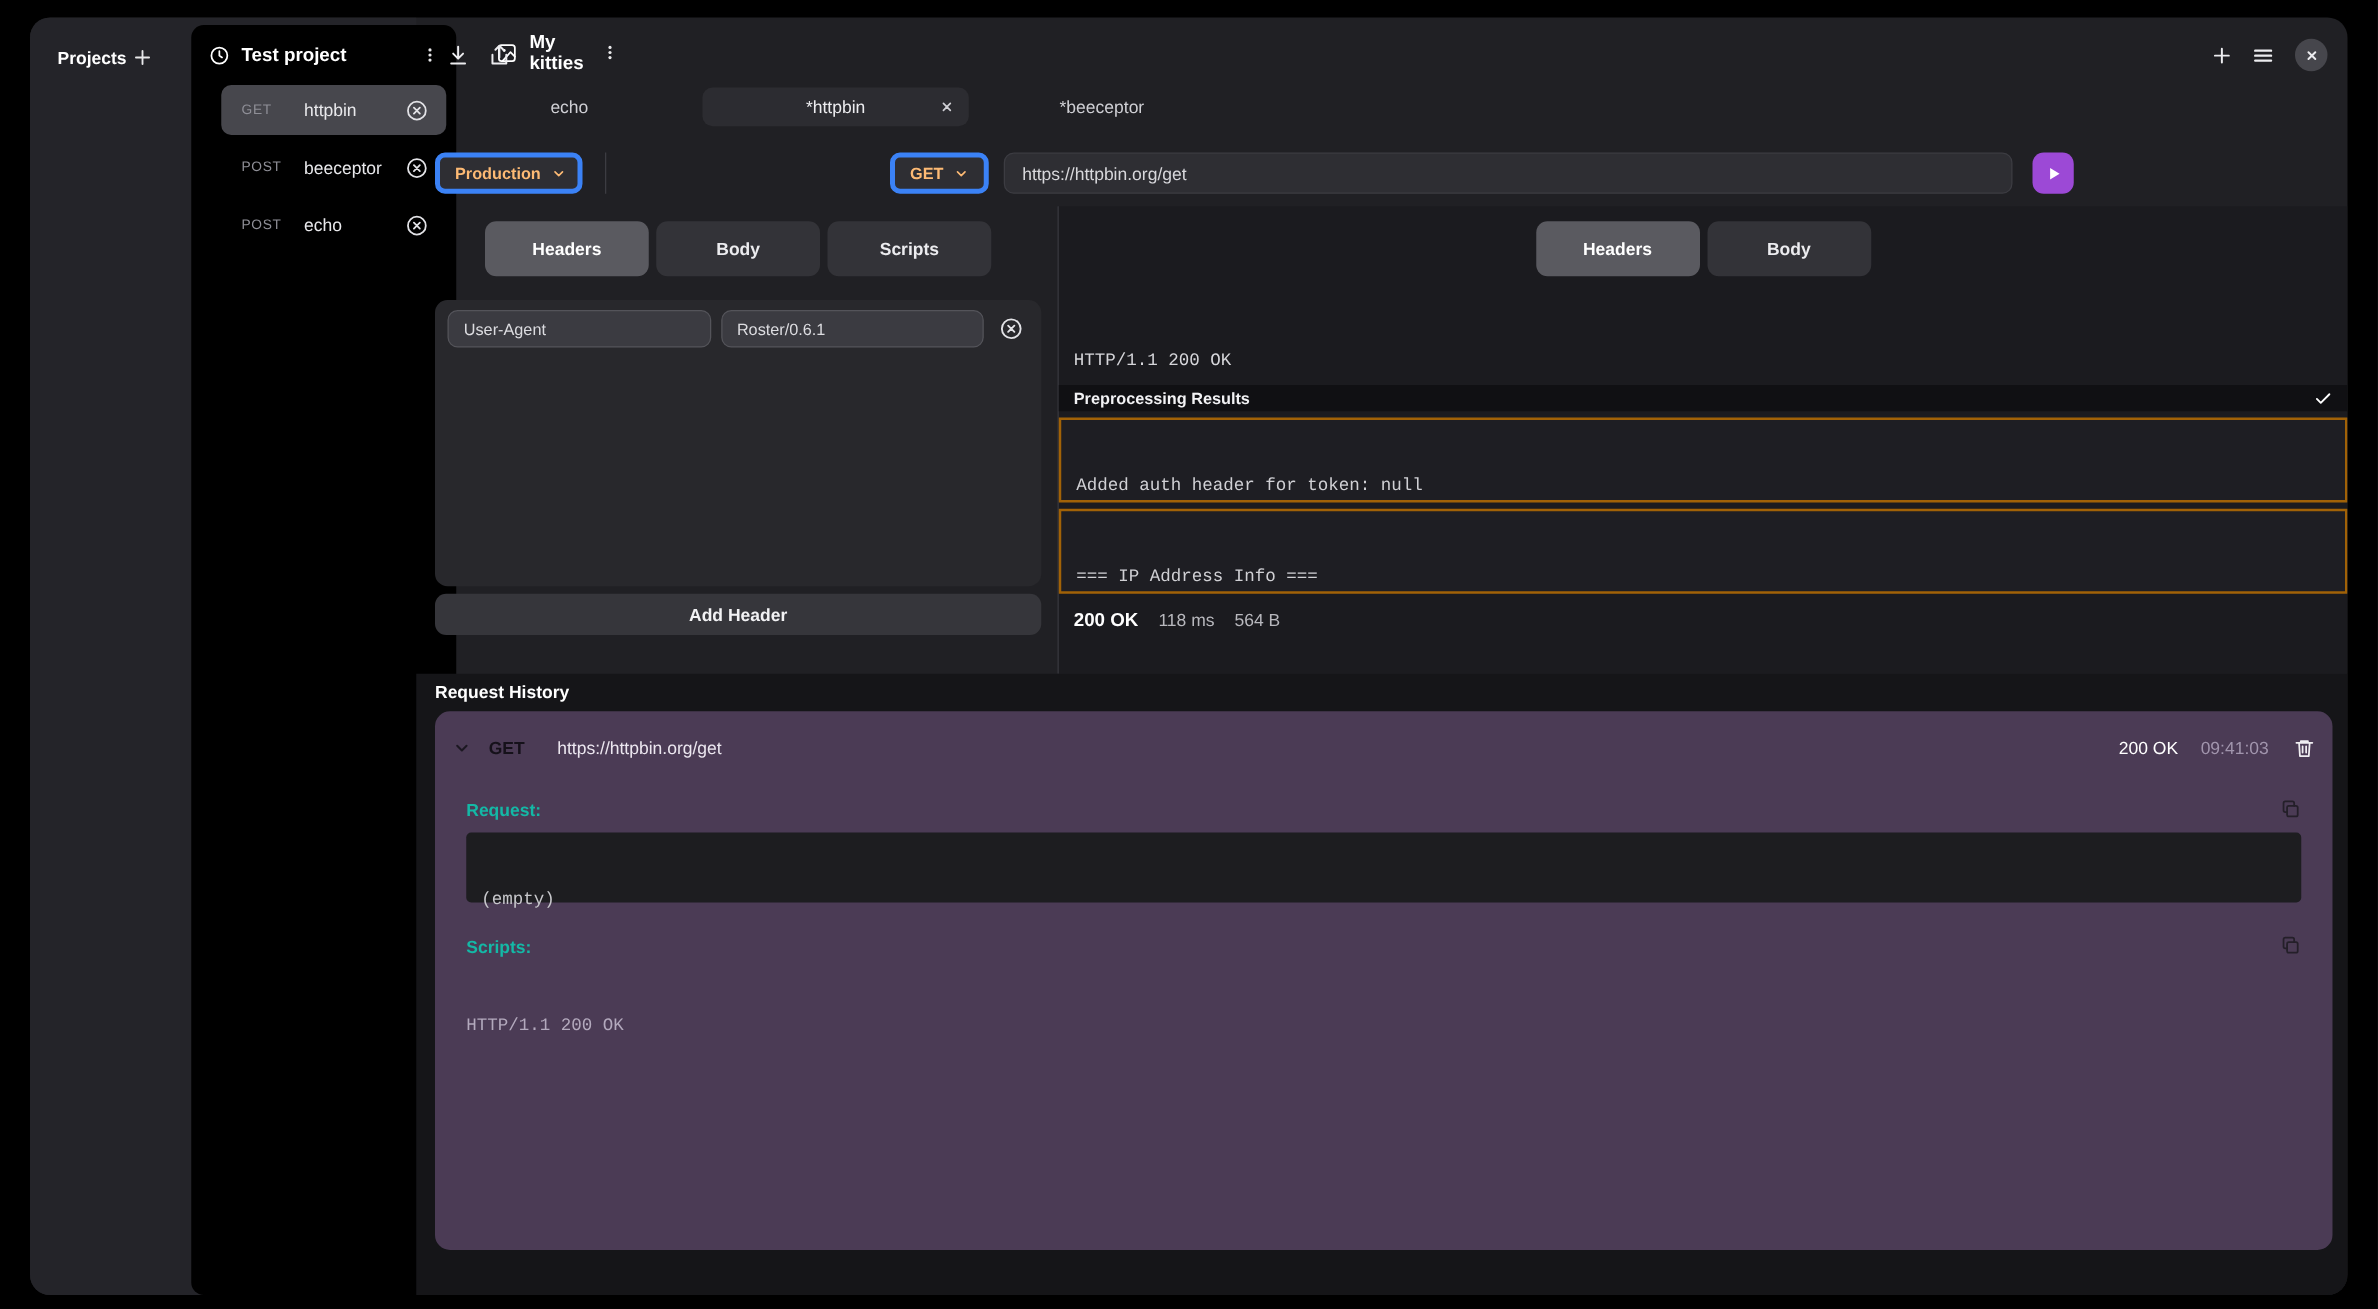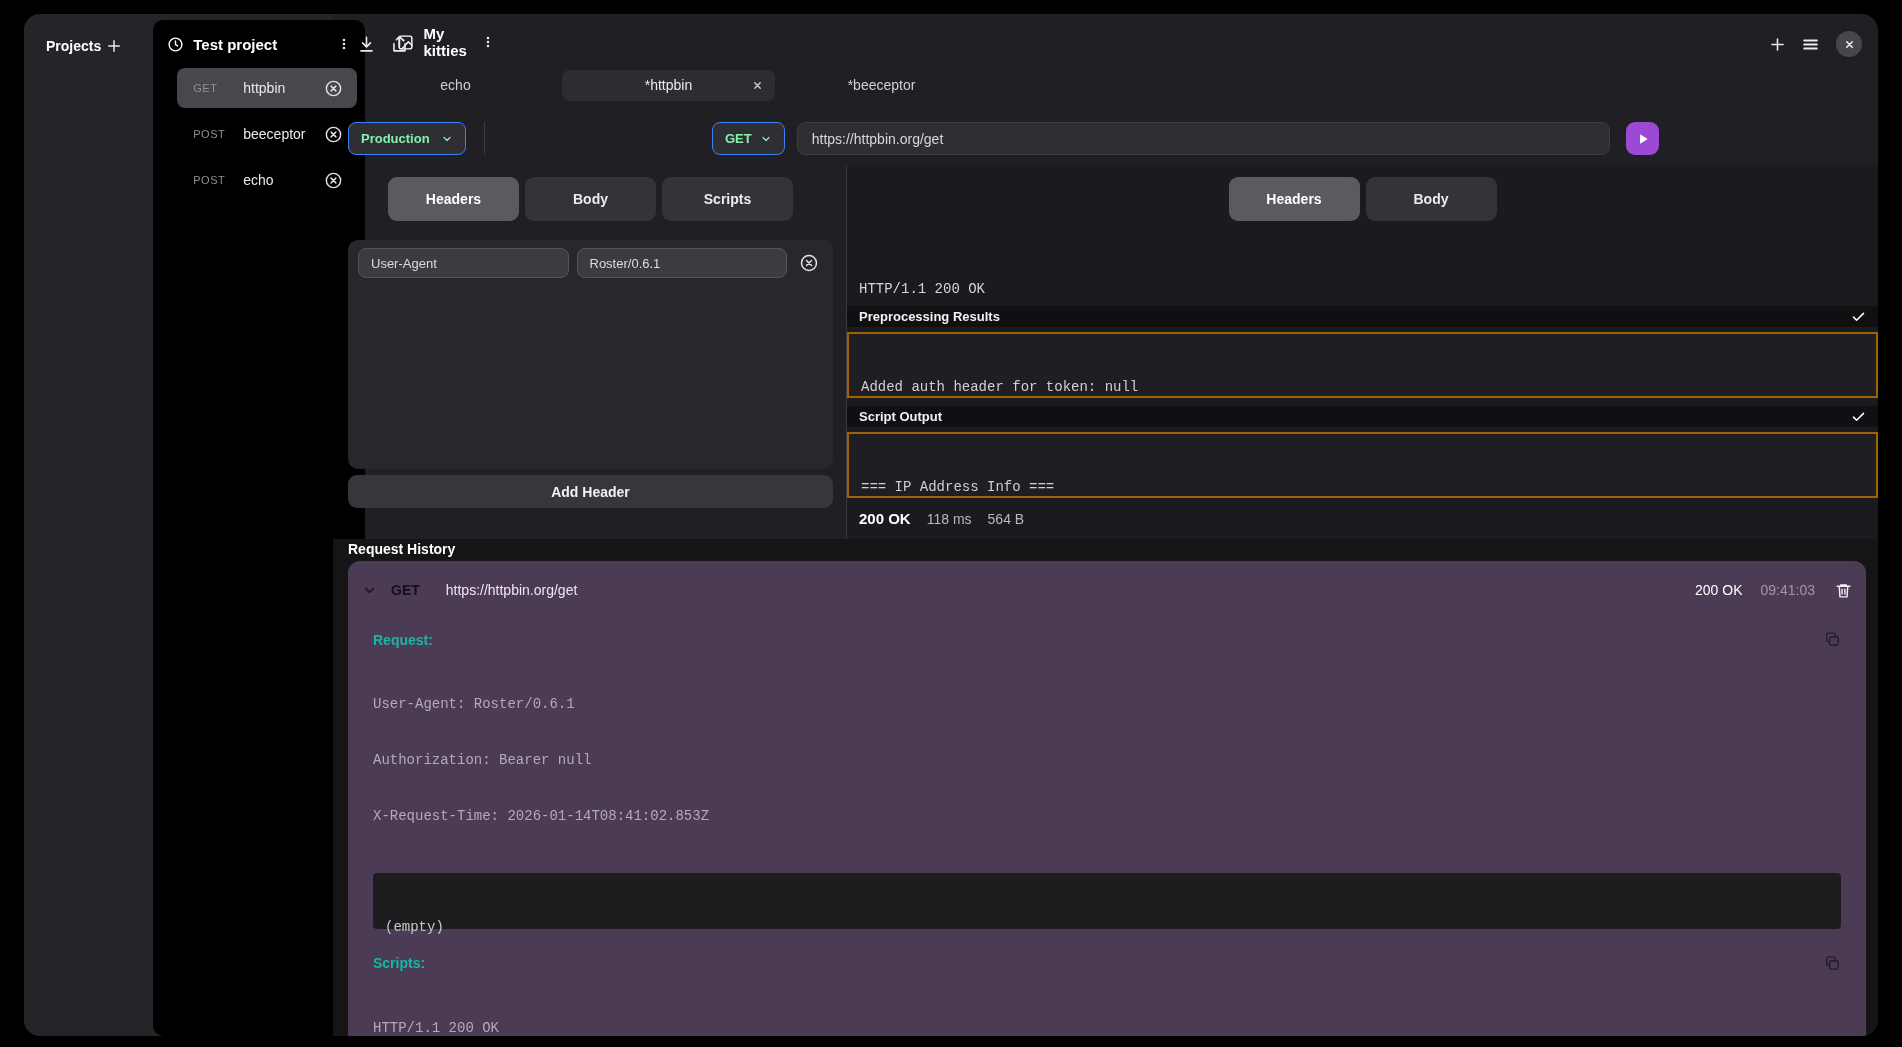--- a/index.html
+++ b/index.html
@@ -27,21 +27,21 @@
   .toolbar { height:50px; display:flex; align-items:center; padding:10px 16px 0 20px; gap:6px; }
   .toolbar .icon-btn { color:#ececef; }
   .close-circle { width:26px; height:26px; border-radius:50%; background:#46464c; border:none; color:#ececef; font-size:12px; font-weight:bold; display:flex; align-items:center; justify-content:center; cursor:pointer; margin-left:6px; }
 
   .tabrow { height:42px; display:flex; padding-left:16px; align-items:center; }
   .tab { width:213px; height:31px; display:flex; align-items:center; justify-content:center; font-size:14px; color:#cfcfd4; border-radius:8px; position:relative; cursor:pointer; }
   .tab.pill { background:#2c2c31; color:#ececef; }
   .tab-close { position:absolute; right:12px; background:none; border:none; color:#cfcfd4; font-size:12px; cursor:pointer; }
 
   .requestbar { height:33px; margin:16px 219px 0 15px; display:flex; align-items:stretch; }
-  .dd { background:#2e2e33; border:1px solid #3b82f6; border-radius:8px; color:#86efac; font-size:13px; font-weight:bold; display:flex; align-items:center; gap:8px; padding:0 12px; cursor:pointer; }
+  .dd { background:#2e2e33; border:4px solid #3b82f6; border-radius:8px; color:#fdba74; font-size:13px; font-weight:bold; display:flex; align-items:center; gap:8px; padding:0 12px; cursor:pointer; }
   .dd.env { width:118px; justify-content:space-between; }
   .vdiv { width:1px; background:#3c3c42; margin-left:18px; }
   .rb-spacer { width:227px; }
   .url { flex:1; margin-left:12px; background:#2e2e33; border:1px solid #3c3c42; border-radius:8px; color:#d8d8dc; font-size:14px; padding:0 14px; outline:none; }
   .send { width:33px; height:33px; margin-left:16px; background:#9c49d6; border:none; border-radius:9px; color:#fff; display:flex; align-items:center; justify-content:center; cursor:pointer; }
 
   .workspace { height:374px; display:flex; margin-top:10px; }
   .req-panel { width:513px; flex-shrink:0; padding:0 13px 0 15px; display:flex; flex-direction:column; }
   .seg-tabs { display:flex; gap:6px; margin-top:12px; justify-content:center; }
   .seg { width:131px; height:44px; border:none; border-radius:9px; background:#333338; color:#ececef; font-size:14px; font-weight:bold; cursor:pointer; }
@@ -311,28 +311,20 @@
               </svg>
             </span>
         </div>
         <div class="code-box mono">
           <div>Added auth header for token: null</div>
           
           
           
         </div>
 
-        <div class="section-bar mt8">
-          <span>Script Output</span>
-          <span class="check">
-              <svg width="15" height="15" viewBox="0 0 24 24" fill="none" stroke="currentColor" stroke-width="2.4" stroke-linecap="round" stroke-linejoin="round">
-                <path d="M4 13l5 5L20 7"></path>
-              </svg>
-            </span>
-        </div>
         <div class="code-box mono">
           <div>=== IP Address Info ===</div>
           
           
           
         </div>
 
         <div class="status-row">
           <span class="code">200 OK</span>
           <span>118 ms</span>
@@ -369,25 +361,20 @@
           <div class="hist-label-row">
             <span class="hist-label">Request:</span>
             <button class="copy-btn">
               <span>
                   <svg width="17" height="17" viewBox="0 0 24 24" fill="none" stroke="currentColor" stroke-width="2" stroke-linecap="round" stroke-linejoin="round">
                     <rect x="8" y="8" width="12" height="12" rx="2"></rect>
                     <path d="M16 8V5a2 2 0 0 0-2-2H6a2 2 0 0 0-2 2v8a2 2 0 0 0 2 2h2"></path>
                   </svg>
                 </span>
             </button>
-          </div>
-          <div class="hist-lines mono">
-            <div>User-Agent: Roster/0.6.1</div>
-            <div>Authorization: Bearer null</div>
-            <div>X-Request-Time: 2026-01-14T08:41:02.853Z</div>
           </div>
           <div class="dark-box empty mono">
             <div>(empty)</div>
           </div>
 
           <div class="hist-label-row">
             <span class="hist-label">Scripts:</span>
             <button class="copy-btn">
               <span>
                   <svg width="17" height="17" viewBox="0 0 24 24" fill="none" stroke="currentColor" stroke-width="2" stroke-linecap="round" stroke-linejoin="round">

